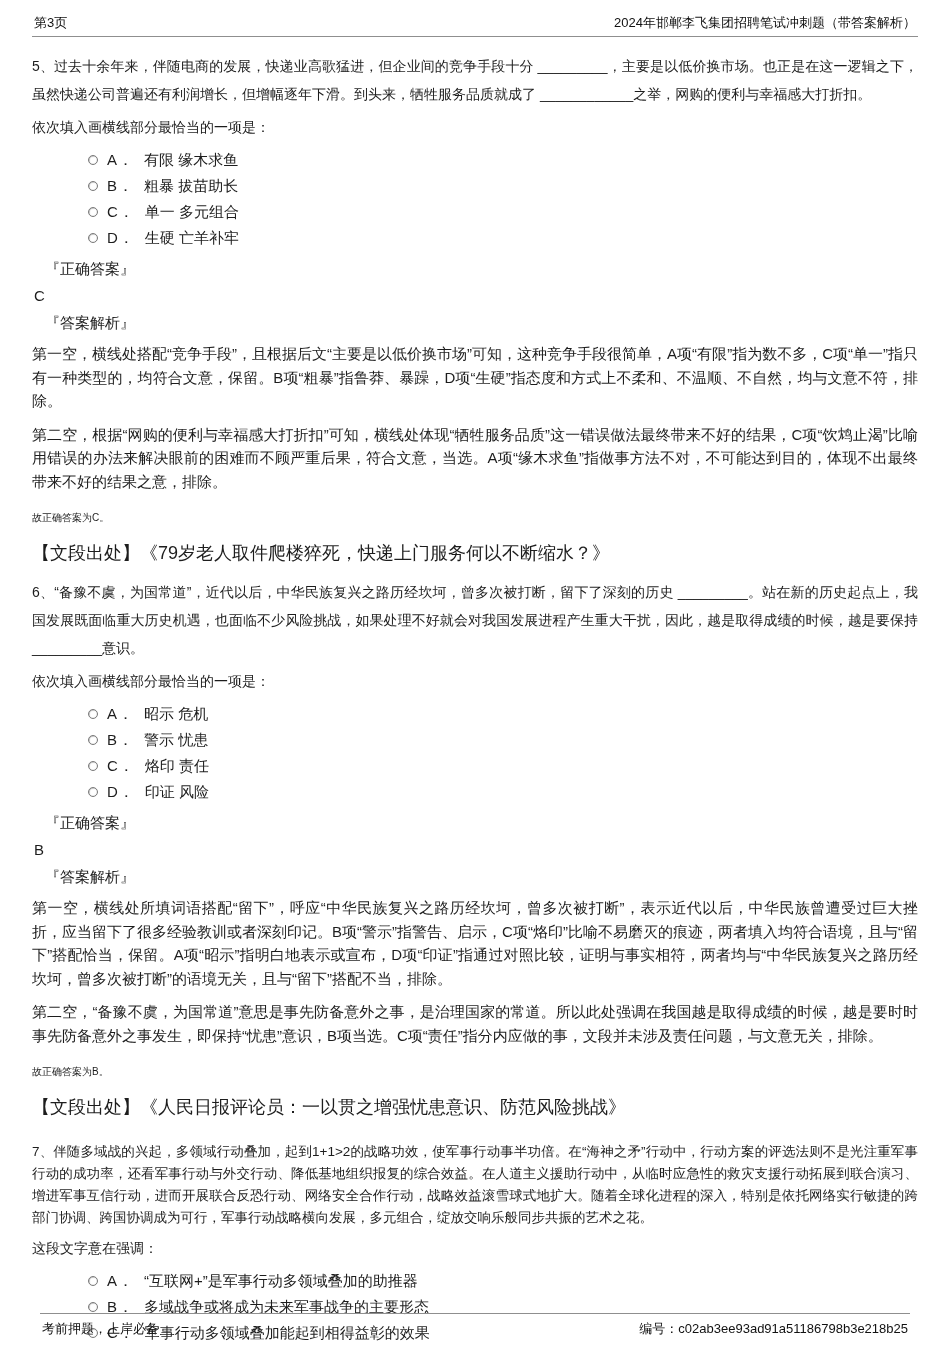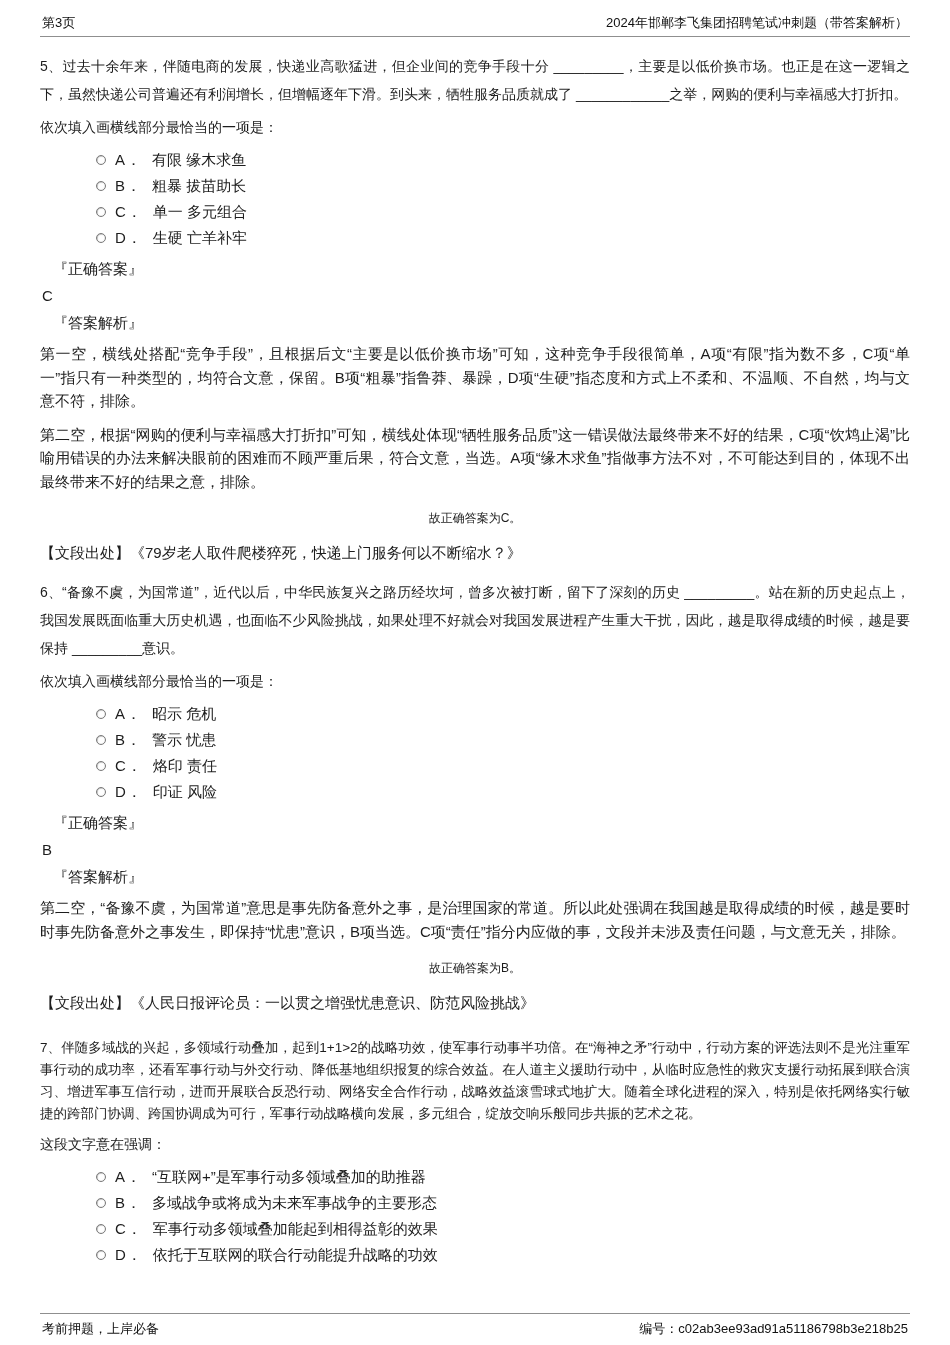--- a/index.html
+++ b/index.html
@@ -6,21 +6,21 @@
   body{
     width:950px;height:1345px;
     font-family:"Liberation Sans","DejaVu Sans",sans-serif;
     color:#1d1d1d;
     -webkit-font-smoothing:antialiased;
   }
   .page{
     position:relative;
     width:950px;height:1345px;
     box-sizing:border-box;
-    padding:0 40px;
+    padding:0 32px;
     overflow:hidden;
     background:#fff;
   }
   
   .header{
     display:flex;justify-content:space-between;align-items:flex-end;
     padding:15px 2px 6px 2px;
     border-bottom:1px solid #8f8f8f;
     font-size:13px;line-height:15px;color:#111;
   }
@@ -60,22 +60,22 @@
   
   .ans-block{margin:5px 0 2px 0;}
   .ans-line{font-size:15px;line-height:19px;margin:8px;padding-left:5px;}
   .ans-value{font-size:15px;line-height:19px;margin:0;padding-left:2px;}
   
   .analysis-p{
     font-size:15px;line-height:23.5px;
     text-align:justify;
     margin:10px 0 0 0;
   }
-  .verdict{font-size:12px;line-height:20px;margin:15px 0 0 0;text-align:center;}
-  .source{font-size:15px;line-height:20px;margin:15px 0 2px 0;}
+  .verdict{font-size:10px;line-height:20px;margin:15px 0 0 0;}
+  .source{font-size:18px;line-height:20px;margin:15px 0 2px 0;}
   
   .footer{
     position:absolute;left:40px;right:40px;bottom:8px;
     border-top:1px solid #8f8f8f;
     padding:7px 2px 0 2px;
     display:flex;justify-content:space-between;align-items:flex-start;
     font-size:13px;line-height:16px;color:#111;
   }
 </style>
 </head>
@@ -150,20 +150,21 @@
       <span class="opt-text">印证 风险</span>
     </div>
   </div>
 
   <div class="ans-block">
     <p class="ans-line">『正确答案』</p>
     <p class="ans-value">B</p>
     <p class="ans-line">『答案解析』</p>
   </div>
 
+  <p class="analysis-p">第一空，横线处所填词语搭配“留下”，呼应“中华民族复兴之路历经坎坷，曾多次被打断”，表示近代以后，中华民族曾遭受过巨大挫折，应当留下了很多经验教训或者深刻印记。B项“警示”指警告、启示，C项“烙印”比喻不易磨灭的痕迹，两者填入均符合语境，且与“留下”搭配恰当，保留。A项“昭示”指明白地表示或宣布，D项“印证”指通过对照比较，证明与事实相符，两者均与“中华民族复兴之路历经坎坷，曾多次被打断”的语境无关，且与“留下”搭配不当，排除。</p>
   <p class="analysis-p">第二空，“备豫不虞，为国常道”意思是事先防备意外之事，是治理国家的常道。所以此处强调在我国越是取得成绩的时候，越是要时时事先防备意外之事发生，即保持“忧患”意识，B项当选。C项“责任”指分内应做的事，文段并未涉及责任问题，与文意无关，排除。</p>
   <p class="verdict">故正确答案为B。</p>
   <p class="source">【文段出处】《人民日报评论员：一以贯之增强忧患意识、防范风险挑战》</p>
 
   <p class="q-stem q7">7、伴随多域战的兴起，多领域行动叠加，起到1+1&gt;2的战略功效，使军事行动事半功倍。在“海神之矛”行动中，行动方案的评选法则不是光注重军事行动的成功率，还看军事行动与外交行动、降低基地组织报复的综合效益。在人道主义援助行动中，从临时应急性的救灾支援行动拓展到联合演习、增进军事互信行动，进而开展联合反恐行动、网络安全合作行动，战略效益滚雪球式地扩大。随着全球化进程的深入，特别是依托网络实行敏捷的跨部门协调、跨国协调成为可行，军事行动战略横向发展，多元组合，绽放交响乐般同步共振的艺术之花。</p>
   <p class="prompt">这段文字意在强调：</p>
 
   <div class="options">
     <div class="option">
       <span class="radio"></span>

